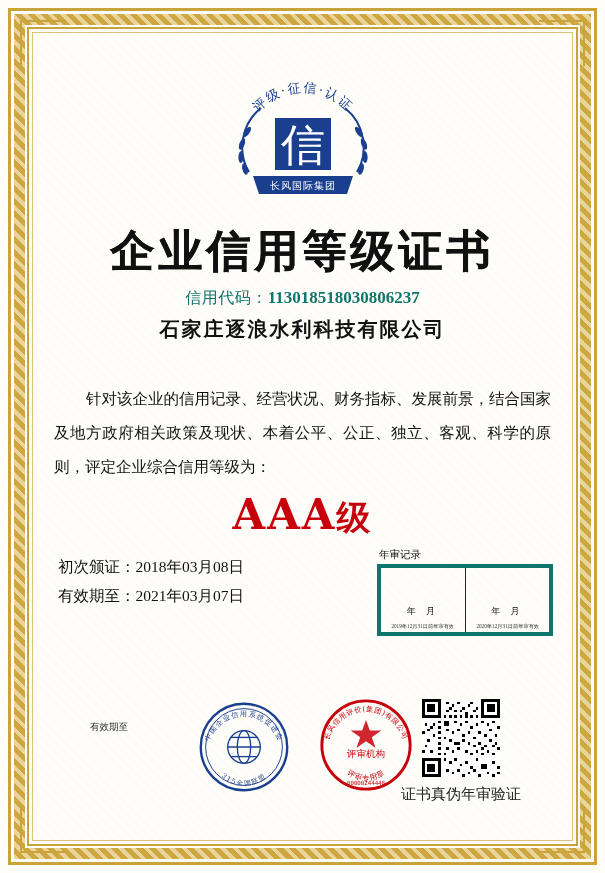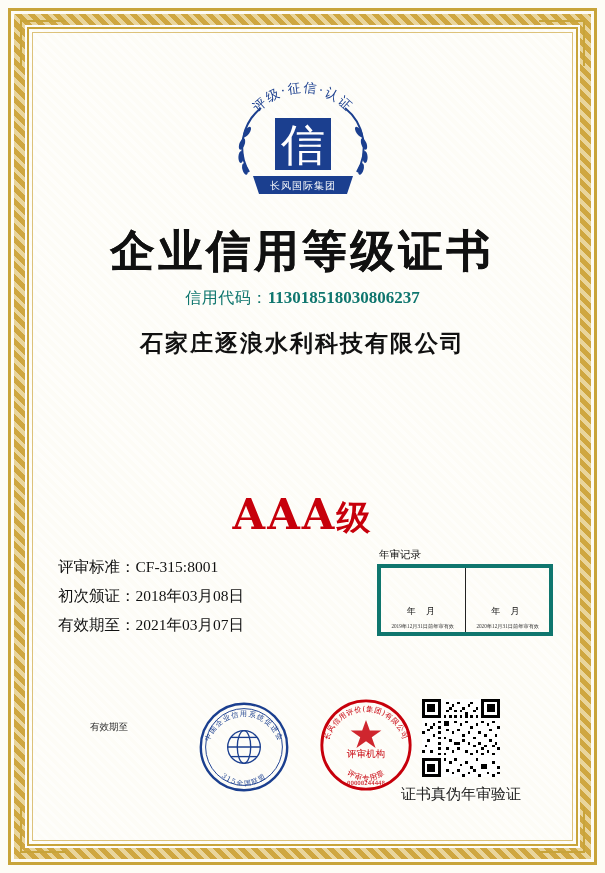--- a/index.html
+++ b/index.html
@@ -118,24 +118,24 @@
     letter-spacing: 0.5px;
   }
   .credit-code .code-num {
     font-weight: bold;
     font-size: 17px;
     letter-spacing: 0;
   }
 
   .company-name {
     position: absolute;
-    top: 288px;
+    top: 276px;
     left: 0; right: 0;
     text-align: center;
-    font-size: 23px;
+    font-size: 20px;
     font-weight: bold;
     letter-spacing: 2px;
     color: #111;
     font-family: "DejaVu Serif", "Liberation Serif", serif;
   }
 
   .body-text {
     position: absolute;
     top: 342px;
     left: 14px;
@@ -328,27 +328,29 @@
     </div>
 
     <div class="cert-title">企业信用等级证书</div>
 
     <div class="credit-code">
       <span>信用代码：</span><span class="code-num">113018518030806237</span>
     </div>
 
     <div class="company-name">石家庄逐浪水利科技有限公司</div>
 
+    <div class="body-text">
+      <span class="indent">针对该企业的信用记录、经营状况、财务指标、发展前景，结合国家及地方政府相关政策及现状、本着公平、公正、独立、客观、科学的原则，评定企业综合信用等级为：</span>
+    </div>
 
     <div class="grade">
       <span>AAA</span><span class="grade-suffix">级</span>
     </div>
 
     <div class="details">
-      <div class="row">评审标准：CF-315:8001</div>
       <div class="row">初次颁证：2018年03月08日</div>
       <div class="row">有效期至：2021年03月07日</div>
     </div>
 
     <div class="review-box">
       <div class="review-title">年审记录</div>
       <div class="review-table">
         <div class="review-cell">
           <div class="ym">年  月</div>
           <div class="valid">2019年12月31日前年审有效</div>

